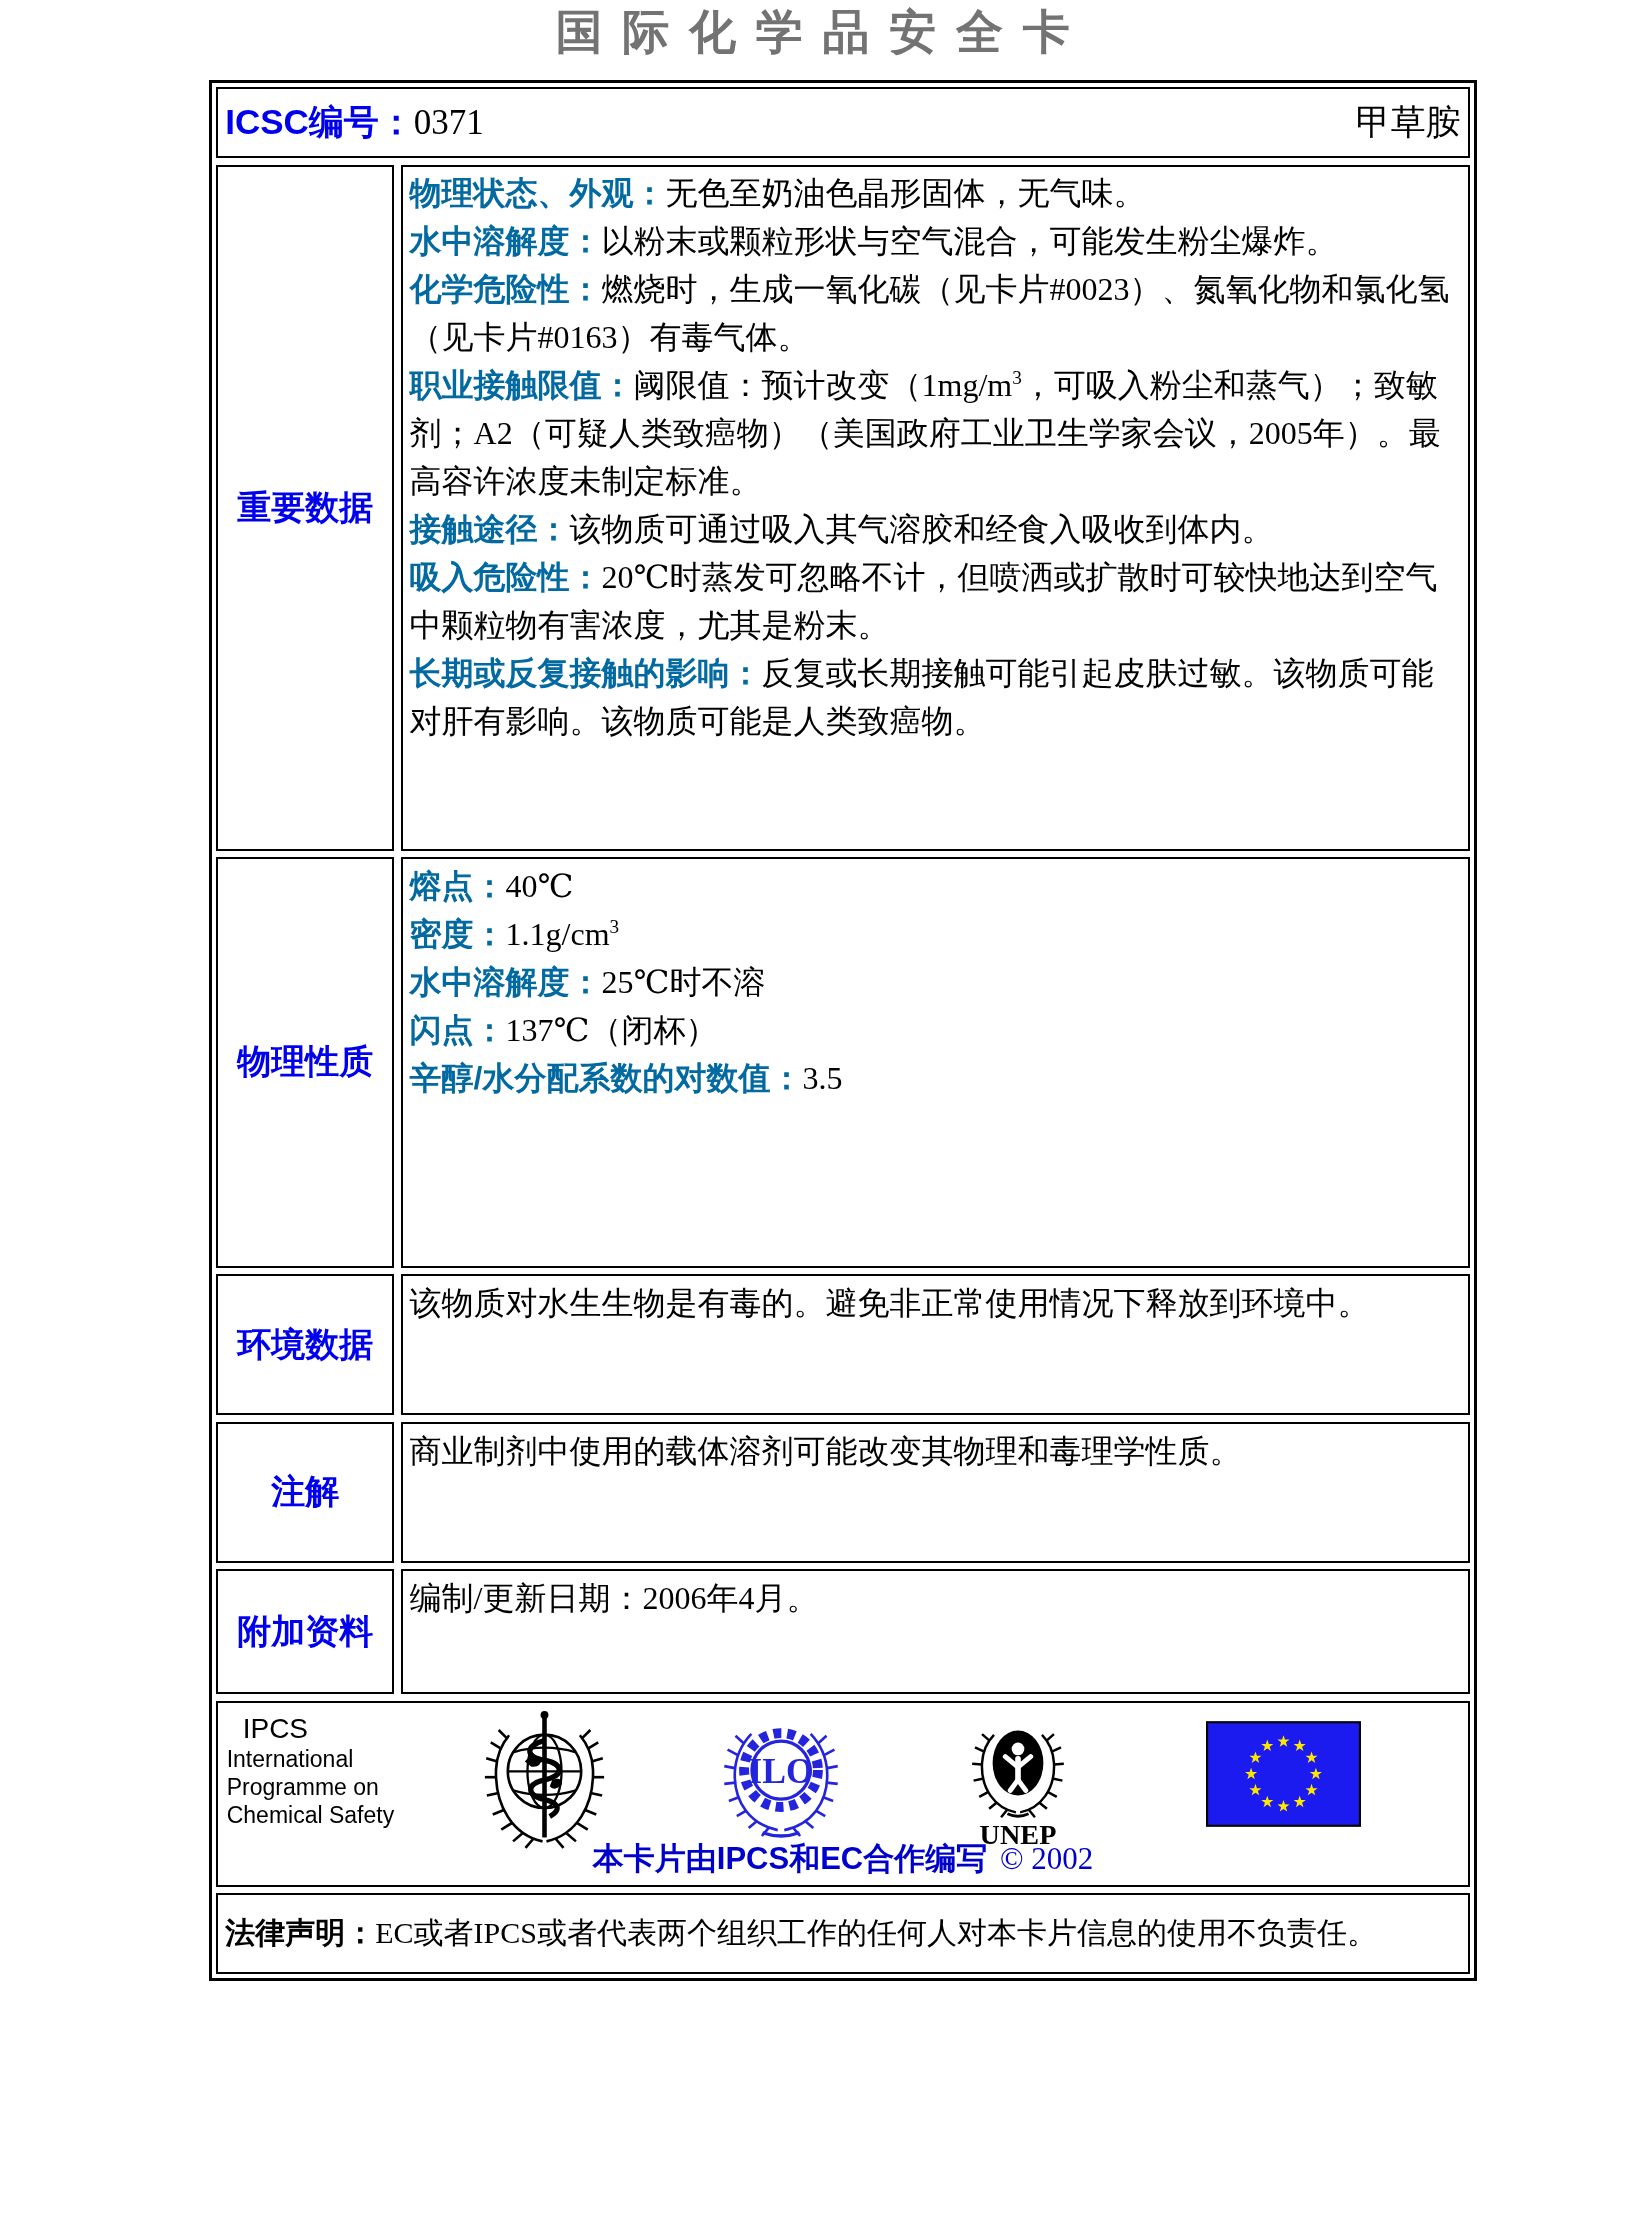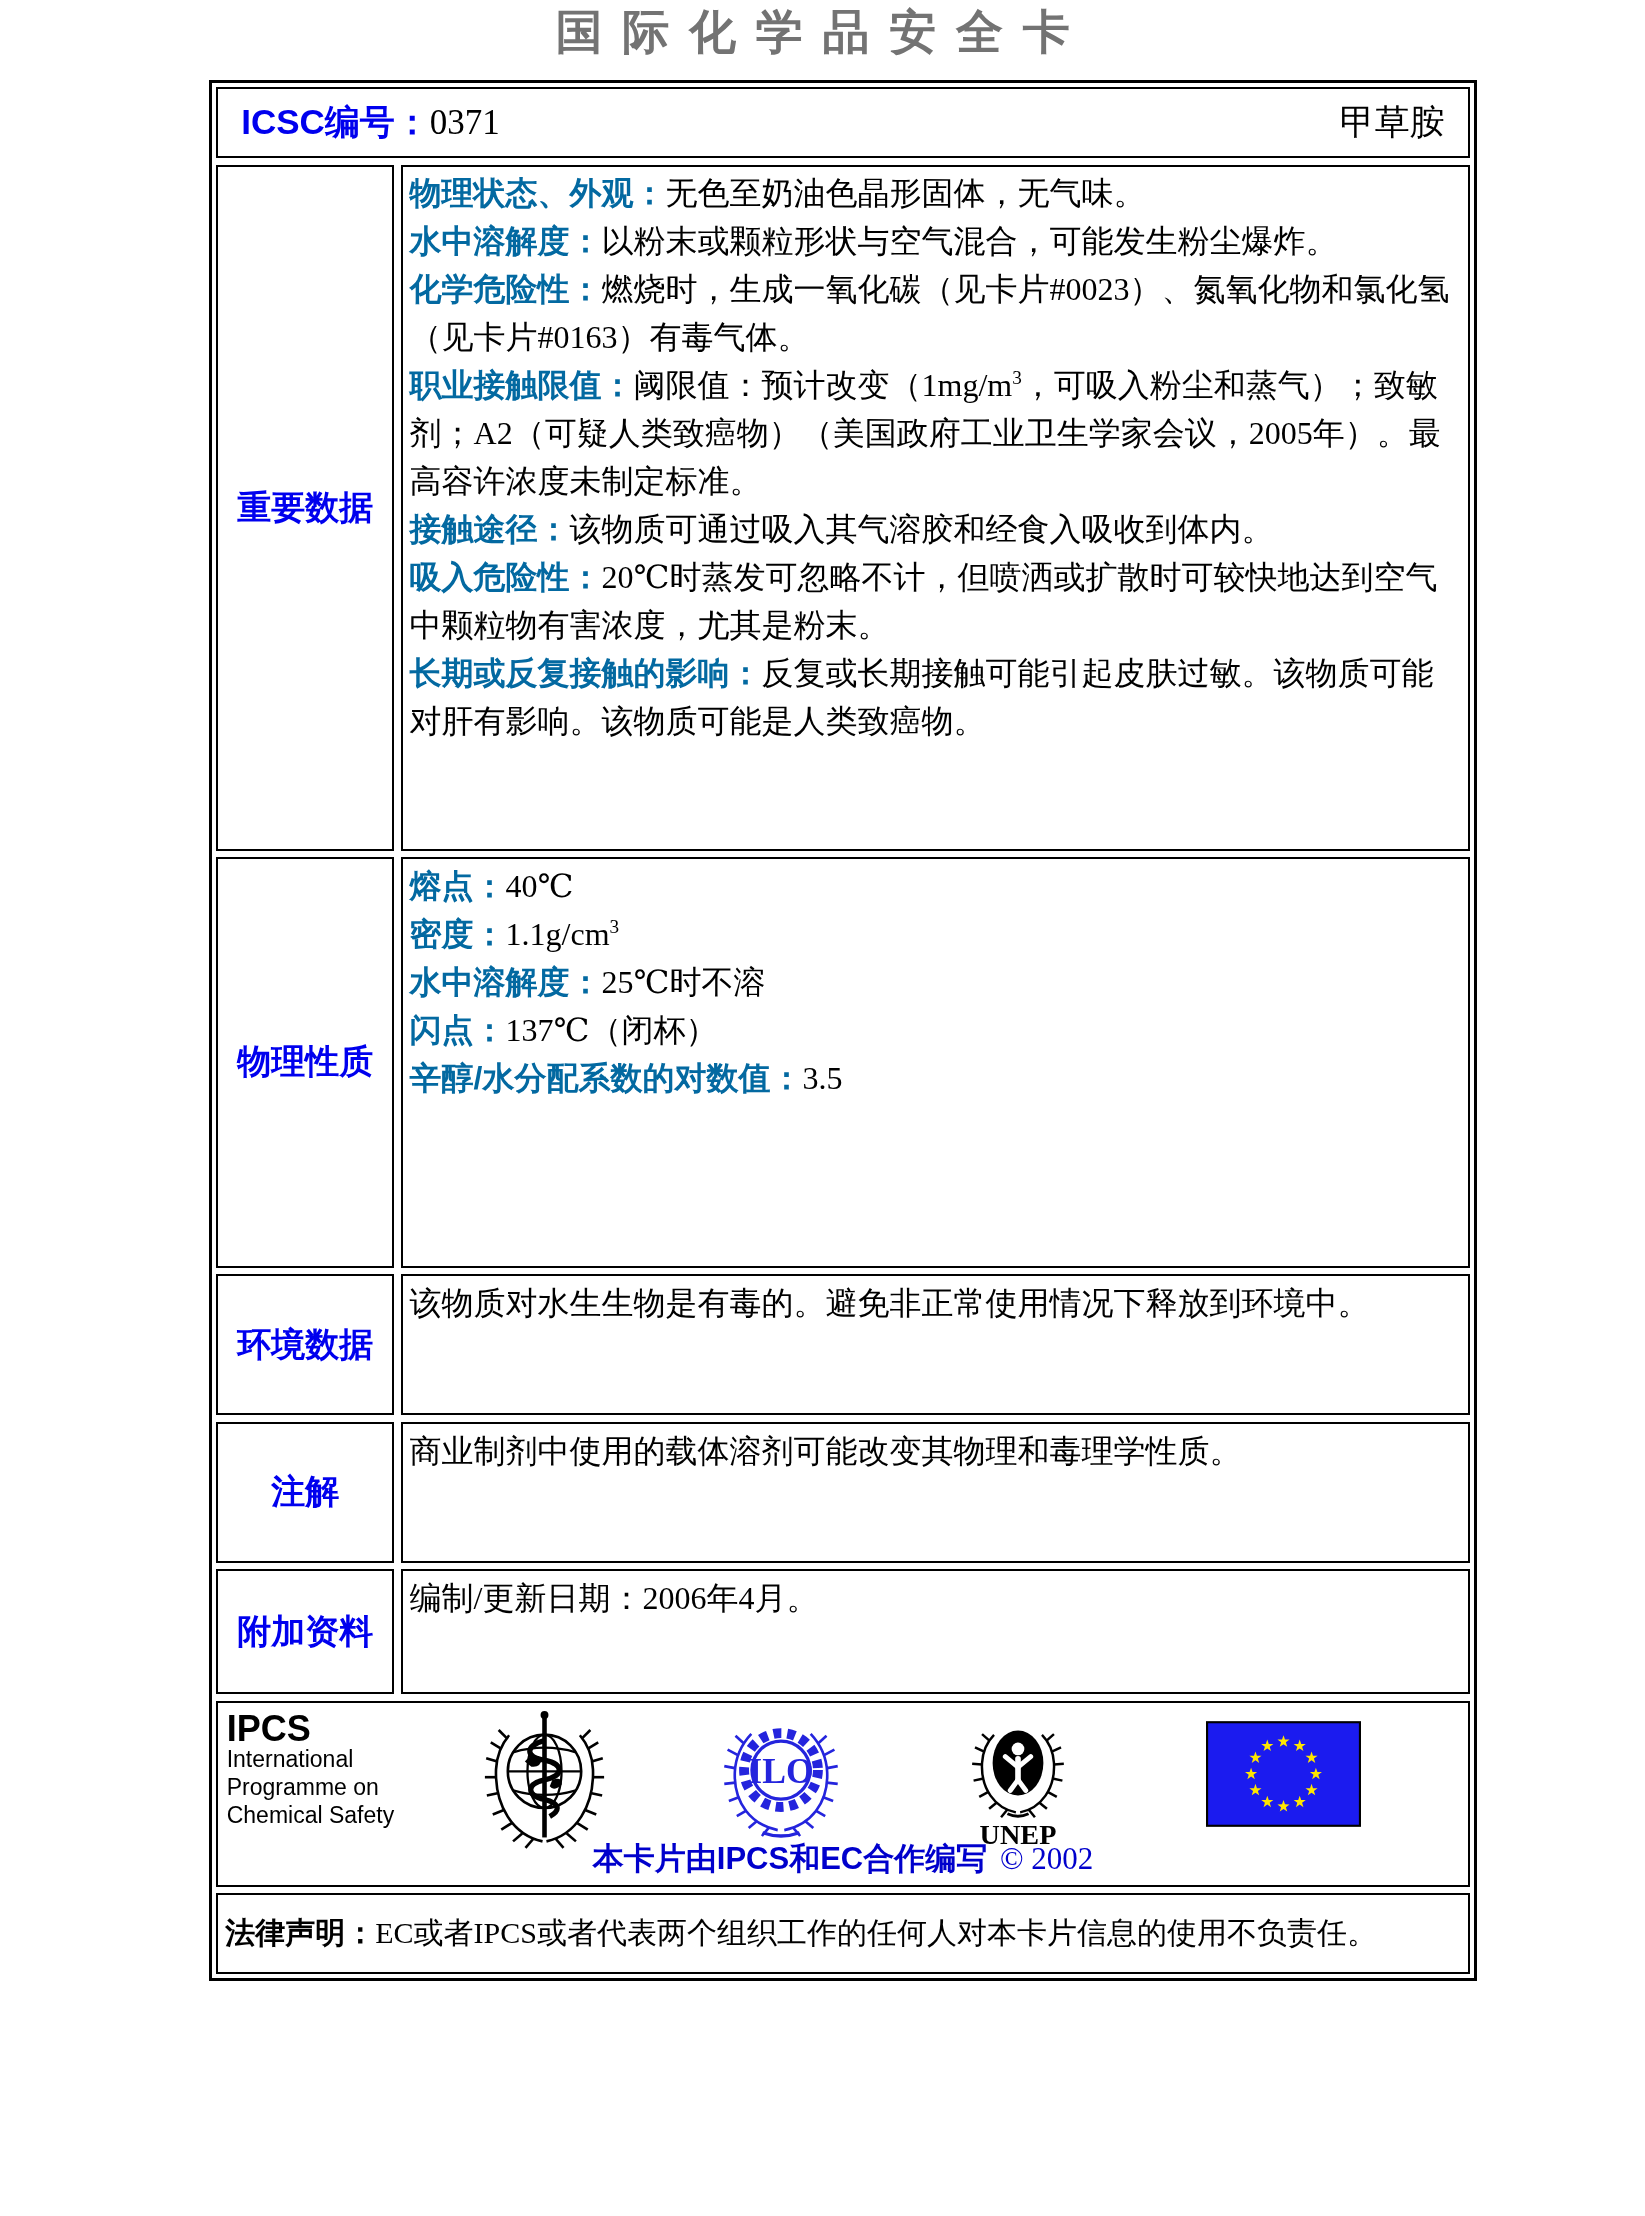--- a/index.html
+++ b/index.html
@@ -16,21 +16,21 @@
     position:absolute;left:209px;top:80px;width:1268px;box-sizing:border-box;
     border:3.5px solid #000;padding:4.2px;background:#fff;
     display:flex;flex-direction:column;gap:6.4px;
   }
   .row{display:flex;gap:6.4px;}
   .cell{border:2.8px solid #000;box-sizing:border-box;background:#fff;}
   .r1{min-height:71px}.r2{min-height:686px}.r3{min-height:411px}.r4{min-height:141px}
   .r5{min-height:141px}.r6{min-height:125px}.r7{min-height:186px}.r8{min-height:81px}
   .header-cell{
     flex:1;display:flex;align-items:center;justify-content:space-between;
-    padding:0 23px;font-size:35px;
+    padding:0 7px;font-size:35px;
   }
   .icsc-left{display:flex;align-items:center;}
   .blue-term{
     color:#0000ee;font-weight:bold;
     font-family:"Liberation Sans","DejaVu Sans",sans-serif;
   }
   .chem-name{font-size:35px;}
   .label-cell{
     flex:0 0 178px;display:flex;align-items:center;justify-content:center;
     text-align:center;color:#0000ee;font-weight:bold;font-size:34px;
@@ -41,21 +41,21 @@
   .term{
     color:#0369a1;font-weight:bold;
     font-family:"Liberation Sans","DejaVu Sans",sans-serif;
   }
   sup{font-size:60%;line-height:0;}
   .logos-cell{flex:1;position:relative;min-height:180px;}
   .ipcs-block{
     position:absolute;left:8.5px;top:10px;
     font-family:"Liberation Sans","DejaVu Sans",sans-serif;color:#000;
   }
-  .ipcs-block .ipcs-name{font-size:36px;font-weight:bold;line-height:32px;}
+  .ipcs-block .ipcs-name{font-size:28px;font-weight:normal;line-height:32px;margin-left:16px;}
   .ipcs-block .ipcs-line{font-size:23px;line-height:28px;}
   .logo{position:absolute;}
   .logo-who{left:261px;top:5.6px;}
   .logo-ilo{left:494px;top:11.3px;}
   .logo-unep{left:738px;top:5.6px;}
   .logo-eu{left:988px;top:18.4px;}
   .footer-caption{
     position:absolute;bottom:4.2px;left:0;width:100%;text-align:center;
     font-size:31px;color:#0000cc;font-weight:bold;
     font-family:"Liberation Sans","DejaVu Sans",sans-serif;

